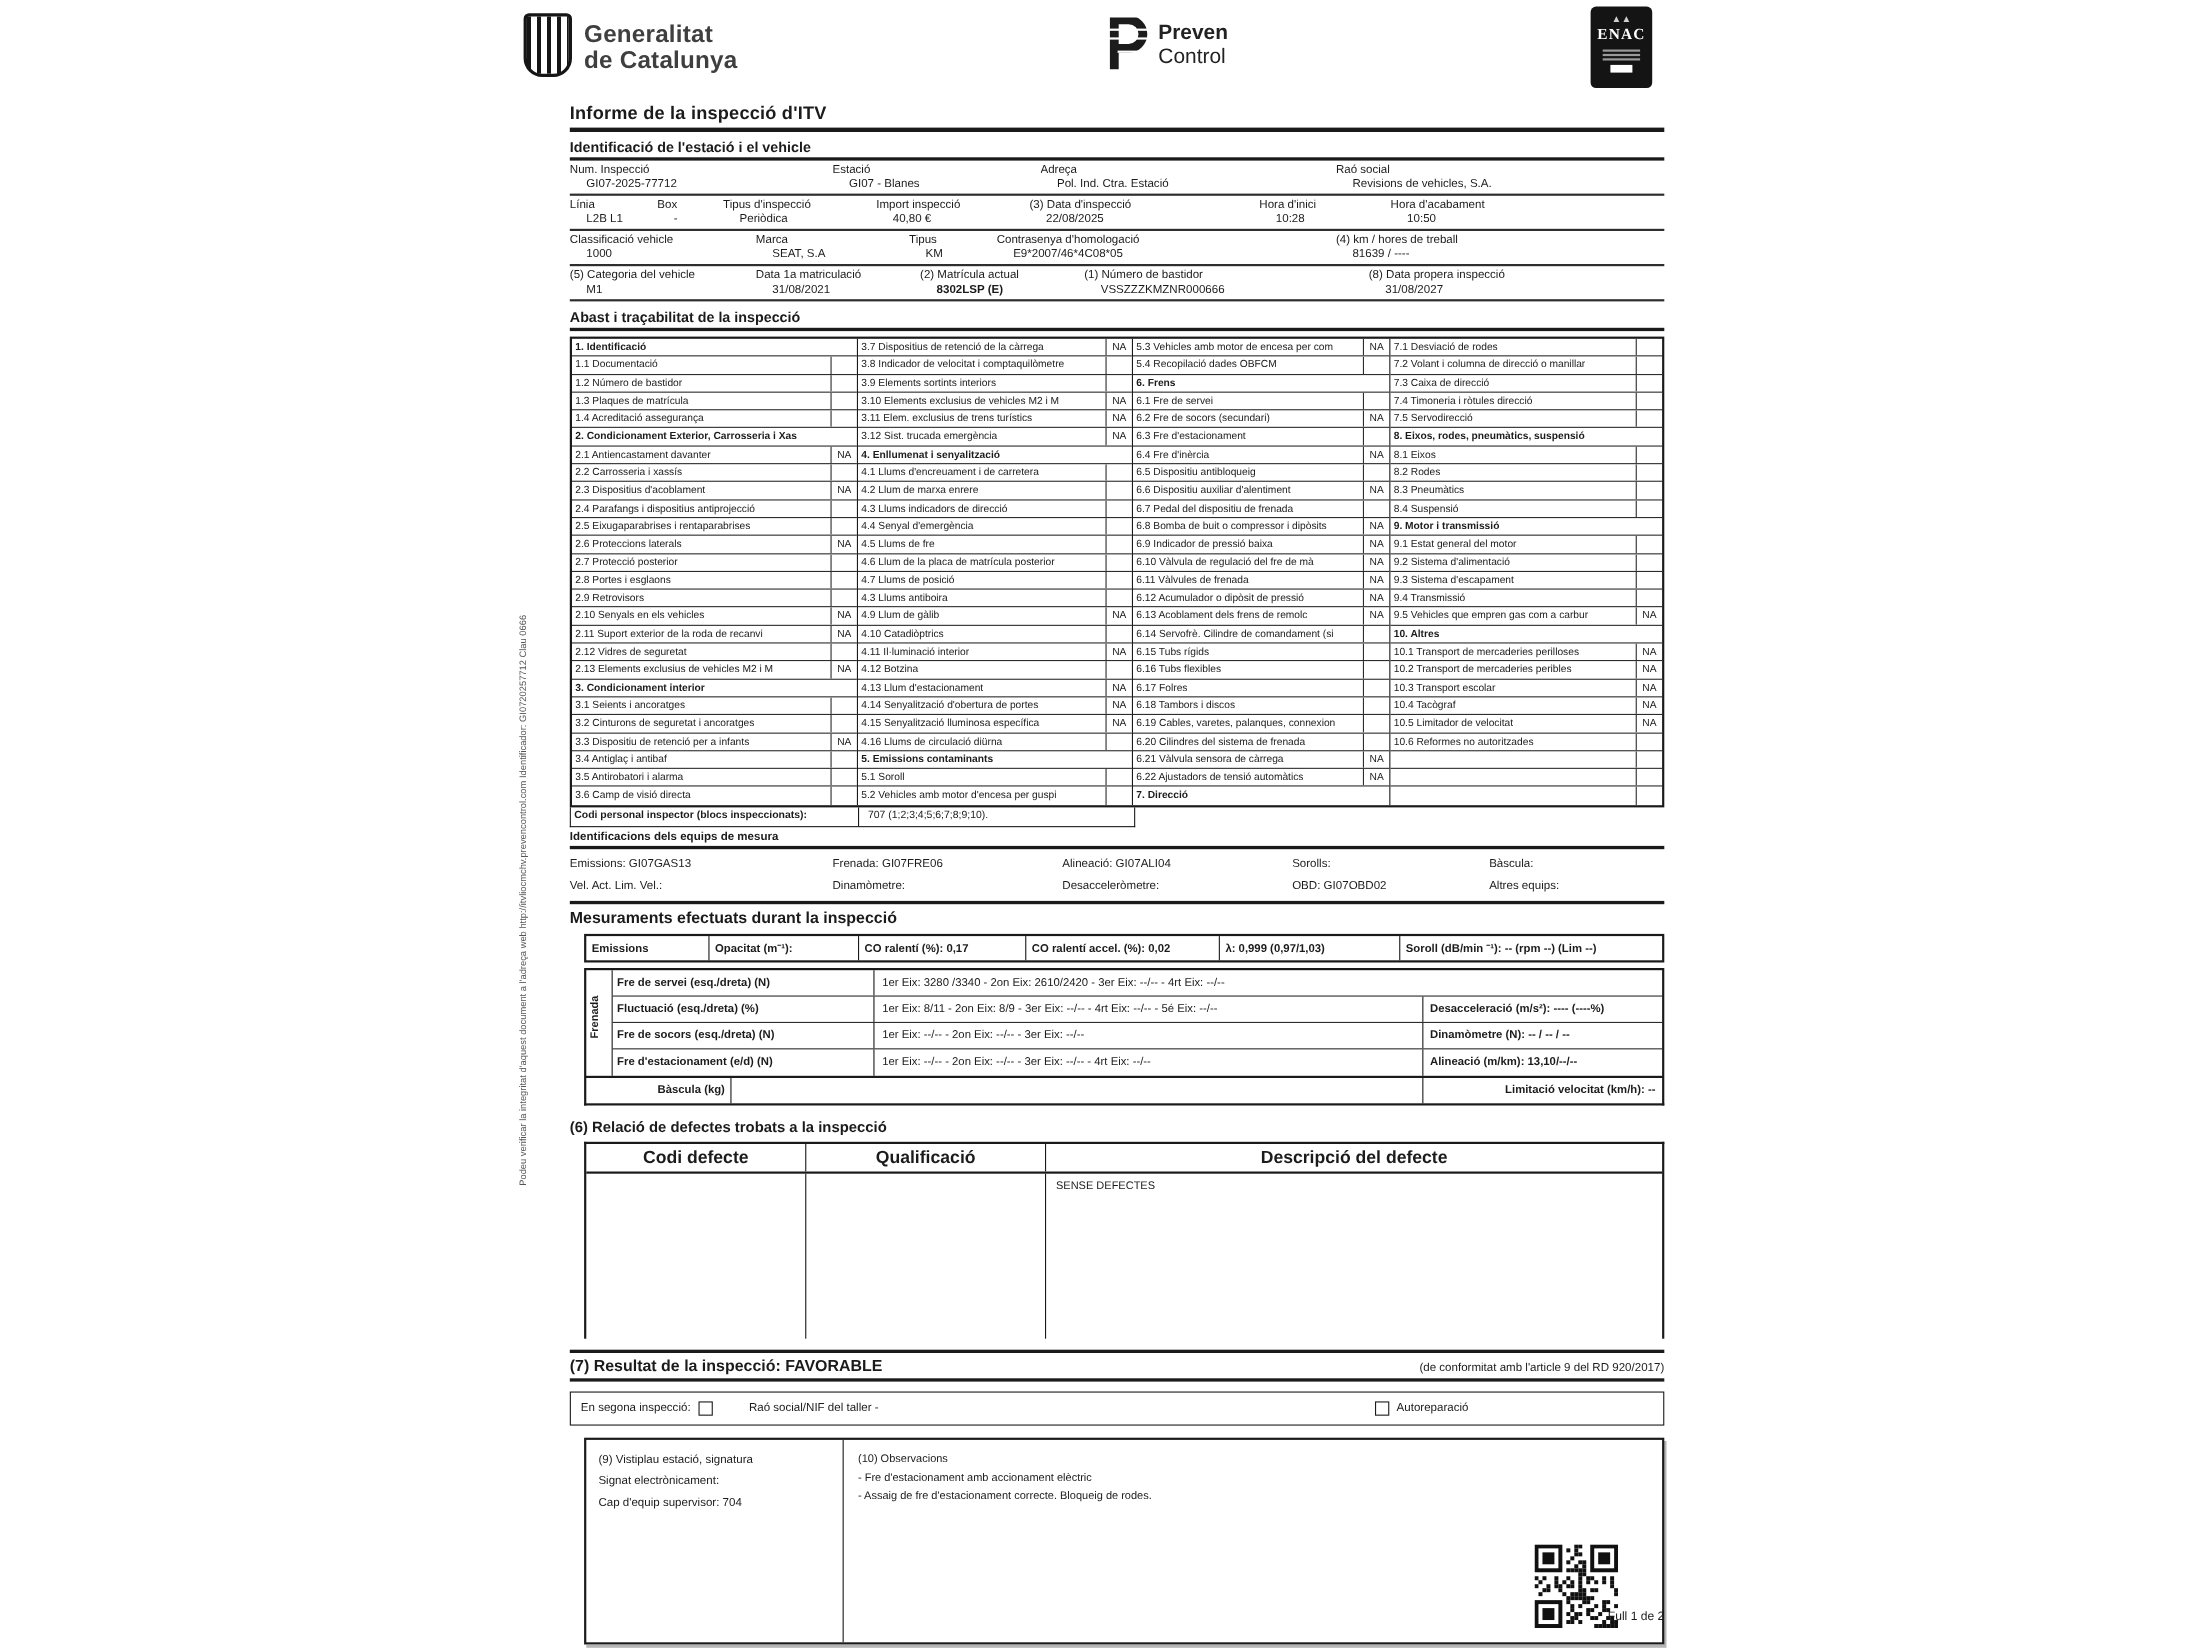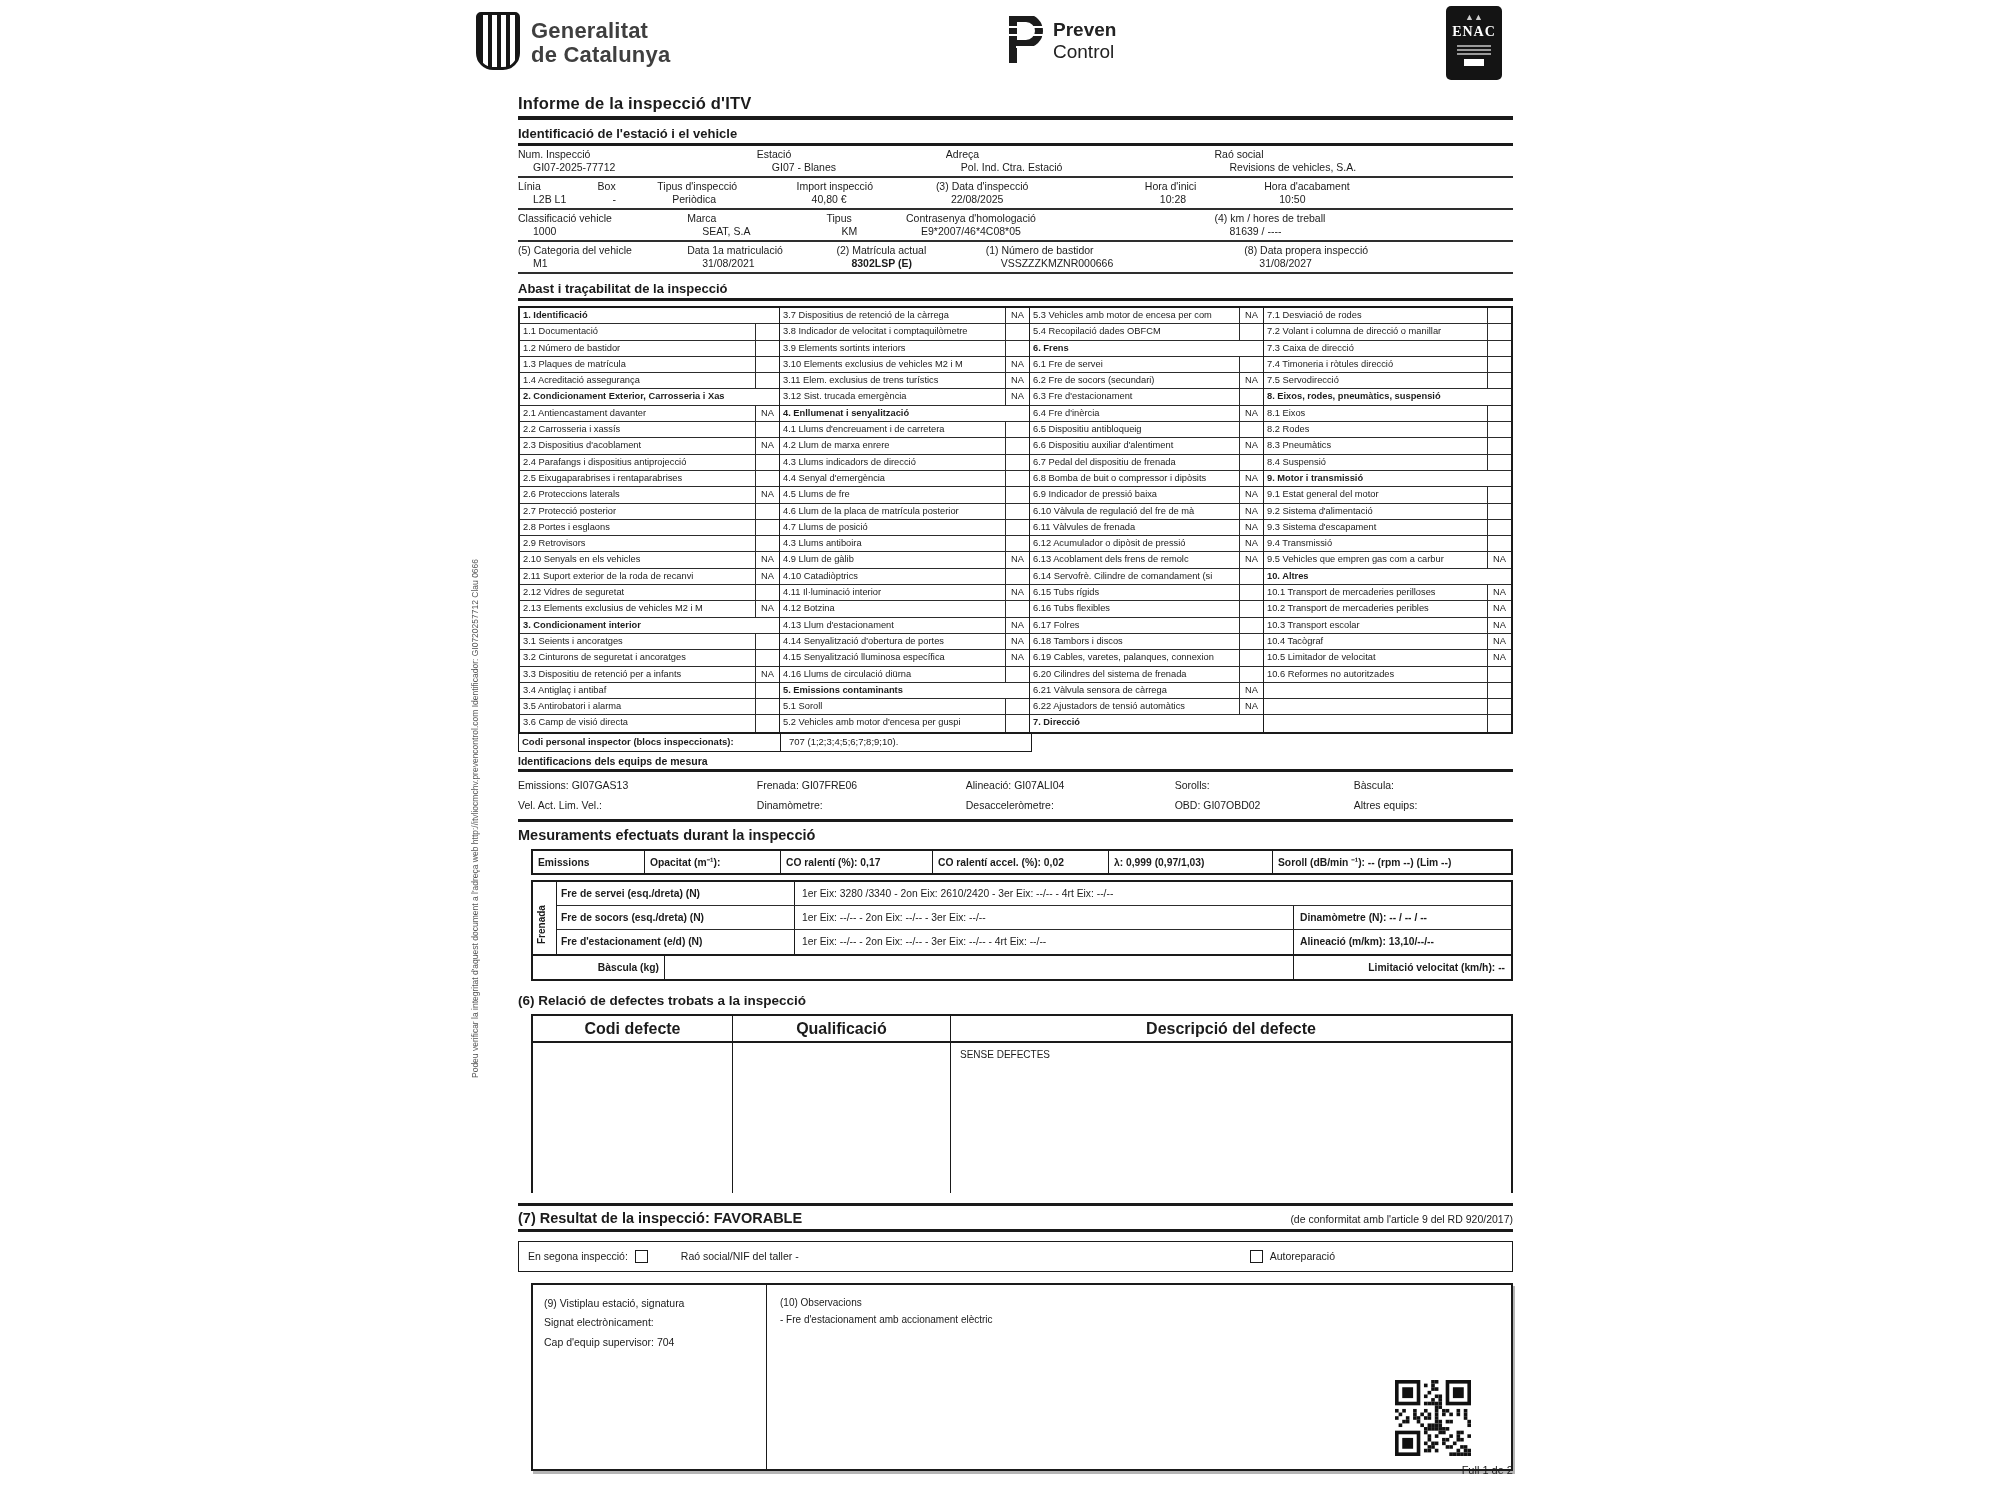--- a/index.html
+++ b/index.html
@@ -722,20 +722,25 @@
     <div class="m-fre">
       <div class="m-strip">
           <span>Frenada</span>
         </div>
       <div class="m-body">
         <div class="m-row">
           <div class="m-lab">Fre de servei (esq./dreta) (N)</div>
           <div class="m-val">1er Eix: 3280 /3340 - 2on Eix: 2610/2420 - 3er Eix: --/-- - 4rt Eix: --/--</div>
         </div>
         <div class="m-row">
+          <div class="m-lab">Fluctuació (esq./dreta) (%)</div>
+          <div class="m-val">1er Eix: 8/11 - 2on Eix: 8/9 - 3er Eix: --/-- - 4rt Eix: --/-- - 5é Eix: --/--</div>
+          <div class="m-right">Desacceleració (m/s²): ---- (----%)</div>
+        </div>
+        <div class="m-row">
           <div class="m-lab">Fre de socors (esq./dreta) (N)</div>
           <div class="m-val">1er Eix: --/-- - 2on Eix: --/-- - 3er Eix: --/--</div>
           <div class="m-right">Dinamòmetre (N): -- / -- / --</div>
         </div>
         <div class="m-row">
           <div class="m-lab">Fre d'estacionament (e/d) (N)</div>
           <div class="m-val">1er Eix: --/-- - 2on Eix: --/-- - 3er Eix: --/-- - 4rt Eix: --/--</div>
           <div class="m-right">Alineació (m/km): 13,10/--/--</div>
         </div>
       </div>
@@ -781,20 +786,21 @@
 
   <div class="sig-box indent">
     <div class="sig-left">
       <div>(9) Vistiplau estació, signatura</div>
       <div>Signat electrònicament:</div>
       <div>Cap d'equip supervisor: 704</div>
     </div>
     <div class="sig-right">
       <div>(10) Observacions</div>
       <div>- Fre d'estacionament amb accionament elèctric</div>
+      <div>- Assaig de fre d'estacionament correcte. Bloqueig de rodes.</div>
     </div>
     <svg class="qr" viewBox="0 0 21 21">
         <rect width="21" height="21" fill="#fff"></rect>
         <rect x="10" y="0" width="1" height="1" fill="#111"></rect>
         <rect x="11" y="0" width="1" height="1" fill="#111"></rect>
         <rect x="8" y="1" width="1" height="1" fill="#111"></rect>
         <rect x="10" y="1" width="1" height="1" fill="#111"></rect>
         <rect x="10" y="2" width="1" height="1" fill="#111"></rect>
         <rect x="11" y="2" width="1" height="1" fill="#111"></rect>
         <rect x="9" y="3" width="1" height="1" fill="#111"></rect>

